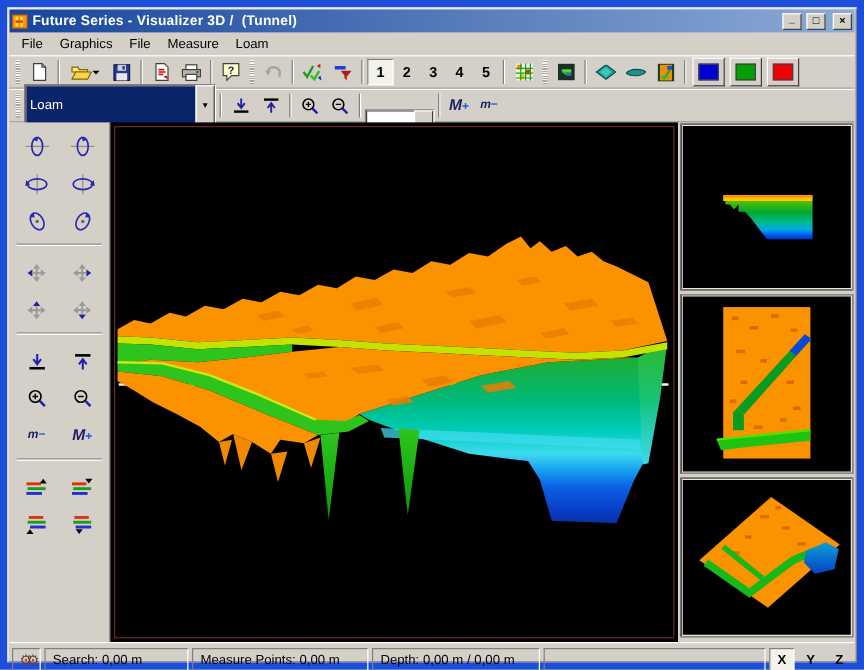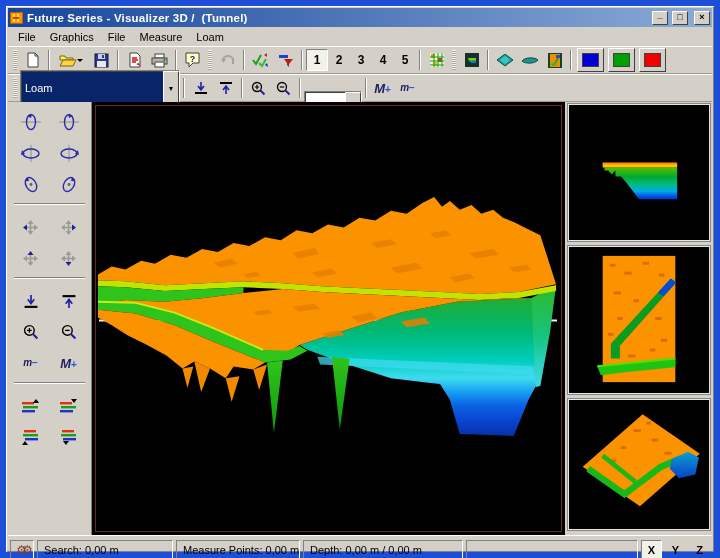--- a/index.html
+++ b/index.html
@@ -69,21 +69,21 @@
   .panel3d { background:#000; border:1px solid #868686; box-shadow: inset 0 0 0 1px #e8e6e0; position:relative; }
   .panel3d svg { position:absolute; inset:2px; width:calc(100% - 4px); height:calc(100% - 4px); }
   .p1 { height:139px; } .p2 { height:150px; } .p3 { height:133px; }
 
   
   .statusbar { height:27px; display:flex; align-items:center; gap:3px; padding:2px 2px 1px 2px;
     border-top:1px solid #fff; }
   .status-seg { height:20px; border:1px solid; border-color:#808080 #fff #fff #808080;
     display:flex; align-items:center; padding:0 6px; white-space:nowrap; }
   .seg-icon { width:24px; justify-content:center; padding:0; color:#7a3b30; font-size:12px; letter-spacing:-5px; }
-  .seg-search { width:136px; } .seg-measure { width:124px; } .seg-depth { width:160px; }
+  .seg-search { width:120px; } .seg-measure { width:147px; } .seg-depth { width:140px; }
   .seg-empty { flex:1; }
   .axisbtn { width:21px; height:20px; display:flex; align-items:center; justify-content:center;
     font-weight:bold; font-size:11px; border:1px solid transparent; }
   .axisbtn.active { background:#f2f1ea; border-color:#808080 #fff #fff #808080; border-style:solid; }
 
   svg { display:block; }
 </style>
 </head>
 <body>
 

